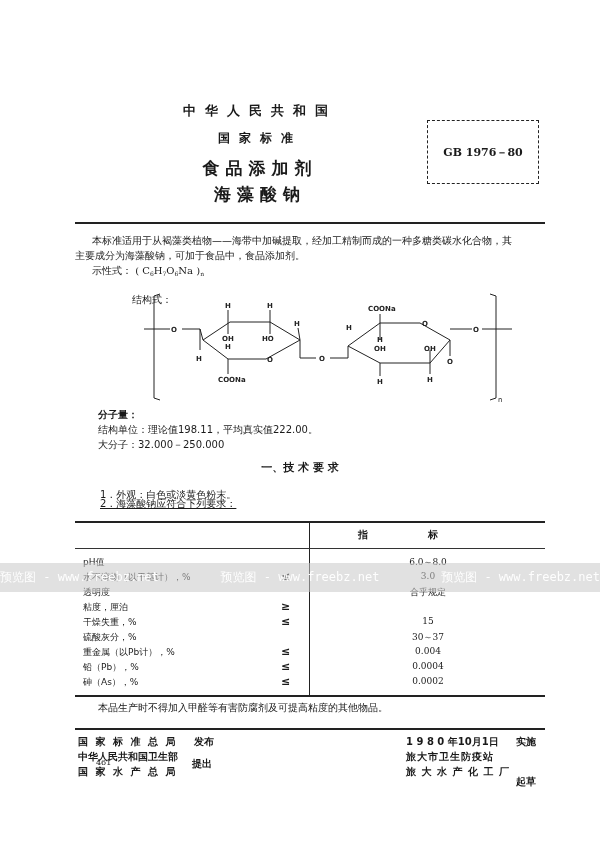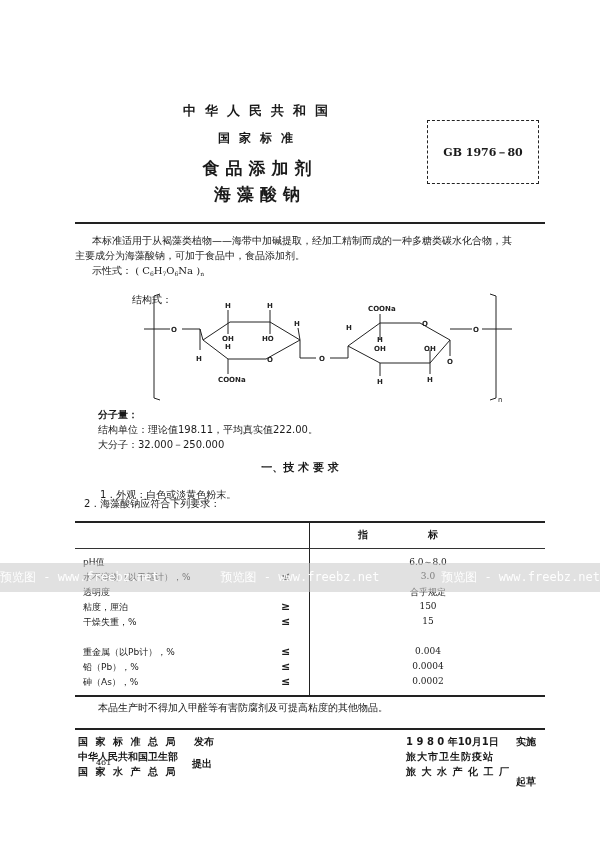--- a/index.html
+++ b/index.html
@@ -117,21 +117,21 @@
     <text x="358" y="112" font-weight="normal">n</text>
   </g>
 </svg>
 
 <div class="abs p bold" style="left:98px; top:408px;">分子量：</div>
 <div class="abs p" style="left:98px; top:423px; white-space:nowrap;">结构单位：理论值198.11，平均真实值222.00。</div>
 <div class="abs p" style="left:98px; top:438px; white-space:nowrap;">大分子：32.000－250.000</div>
 
 <div class="abs bold" style="left:0; width:600px; top:460px; text-align:center; font-size:11px;">一、技 术 要 求</div>
 <div class="abs p" style="left:100px; top:452px; white-space:nowrap;margin-top:36px;">1．外观：白色或淡黄色粉末。</div>
-<div class="abs p" style="left:84px; top:497px; white-space:nowrap;">2．海藻酸钠应符合下列要求：</div>
+<div class="abs p" style="left:100px; top:497px; white-space:nowrap;text-decoration:underline;">2．海藻酸钠应符合下列要求：</div>
 
 <div class="abs tbl">
   <div class="hl-top"></div>
   <div class="vline"></div>
   <div class="hl-head"></div>
   <div class="hl-bot"></div>
   <div class="th" style="left:236px; width:234px; letter-spacing:60px;">指标</div>
 
   <div class="row" style="top:35px;">
     <span class="name">pH值</span>
@@ -144,26 +144,30 @@
     <span class="val">3.0</span>
   </div>
   <div class="row" style="top:65px;">
     <span class="name">透明度</span>
     <span class="op"></span>
     <span class="val">合乎规定</span>
   </div>
   <div class="row" style="top:80px;">
     <span class="name">粘度，厘泊</span>
     <span class="op">≥</span>
-    <span class="val">150</span>
   </div>
   <div class="row" style="top:95px;">
     <span class="name">干燥失重，%</span>
     <span class="op">≤</span>
     <span class="val">15</span>
+  </div>
+  <div class="row" style="top:110px;">
+    <span class="name">硫酸灰分，%</span>
+    <span class="op"></span>
+    <span class="val">30～37</span>
   </div>
   <div class="row" style="top:125px;">
     <span class="name">重金属（以Pb计），%</span>
     <span class="op">≤</span>
     <span class="val">0.004</span>
   </div>
   <div class="row" style="top:140px;">
     <span class="name">铅（Pb），%</span>
     <span class="op">≤</span>
     <span class="val">0.0004</span>

